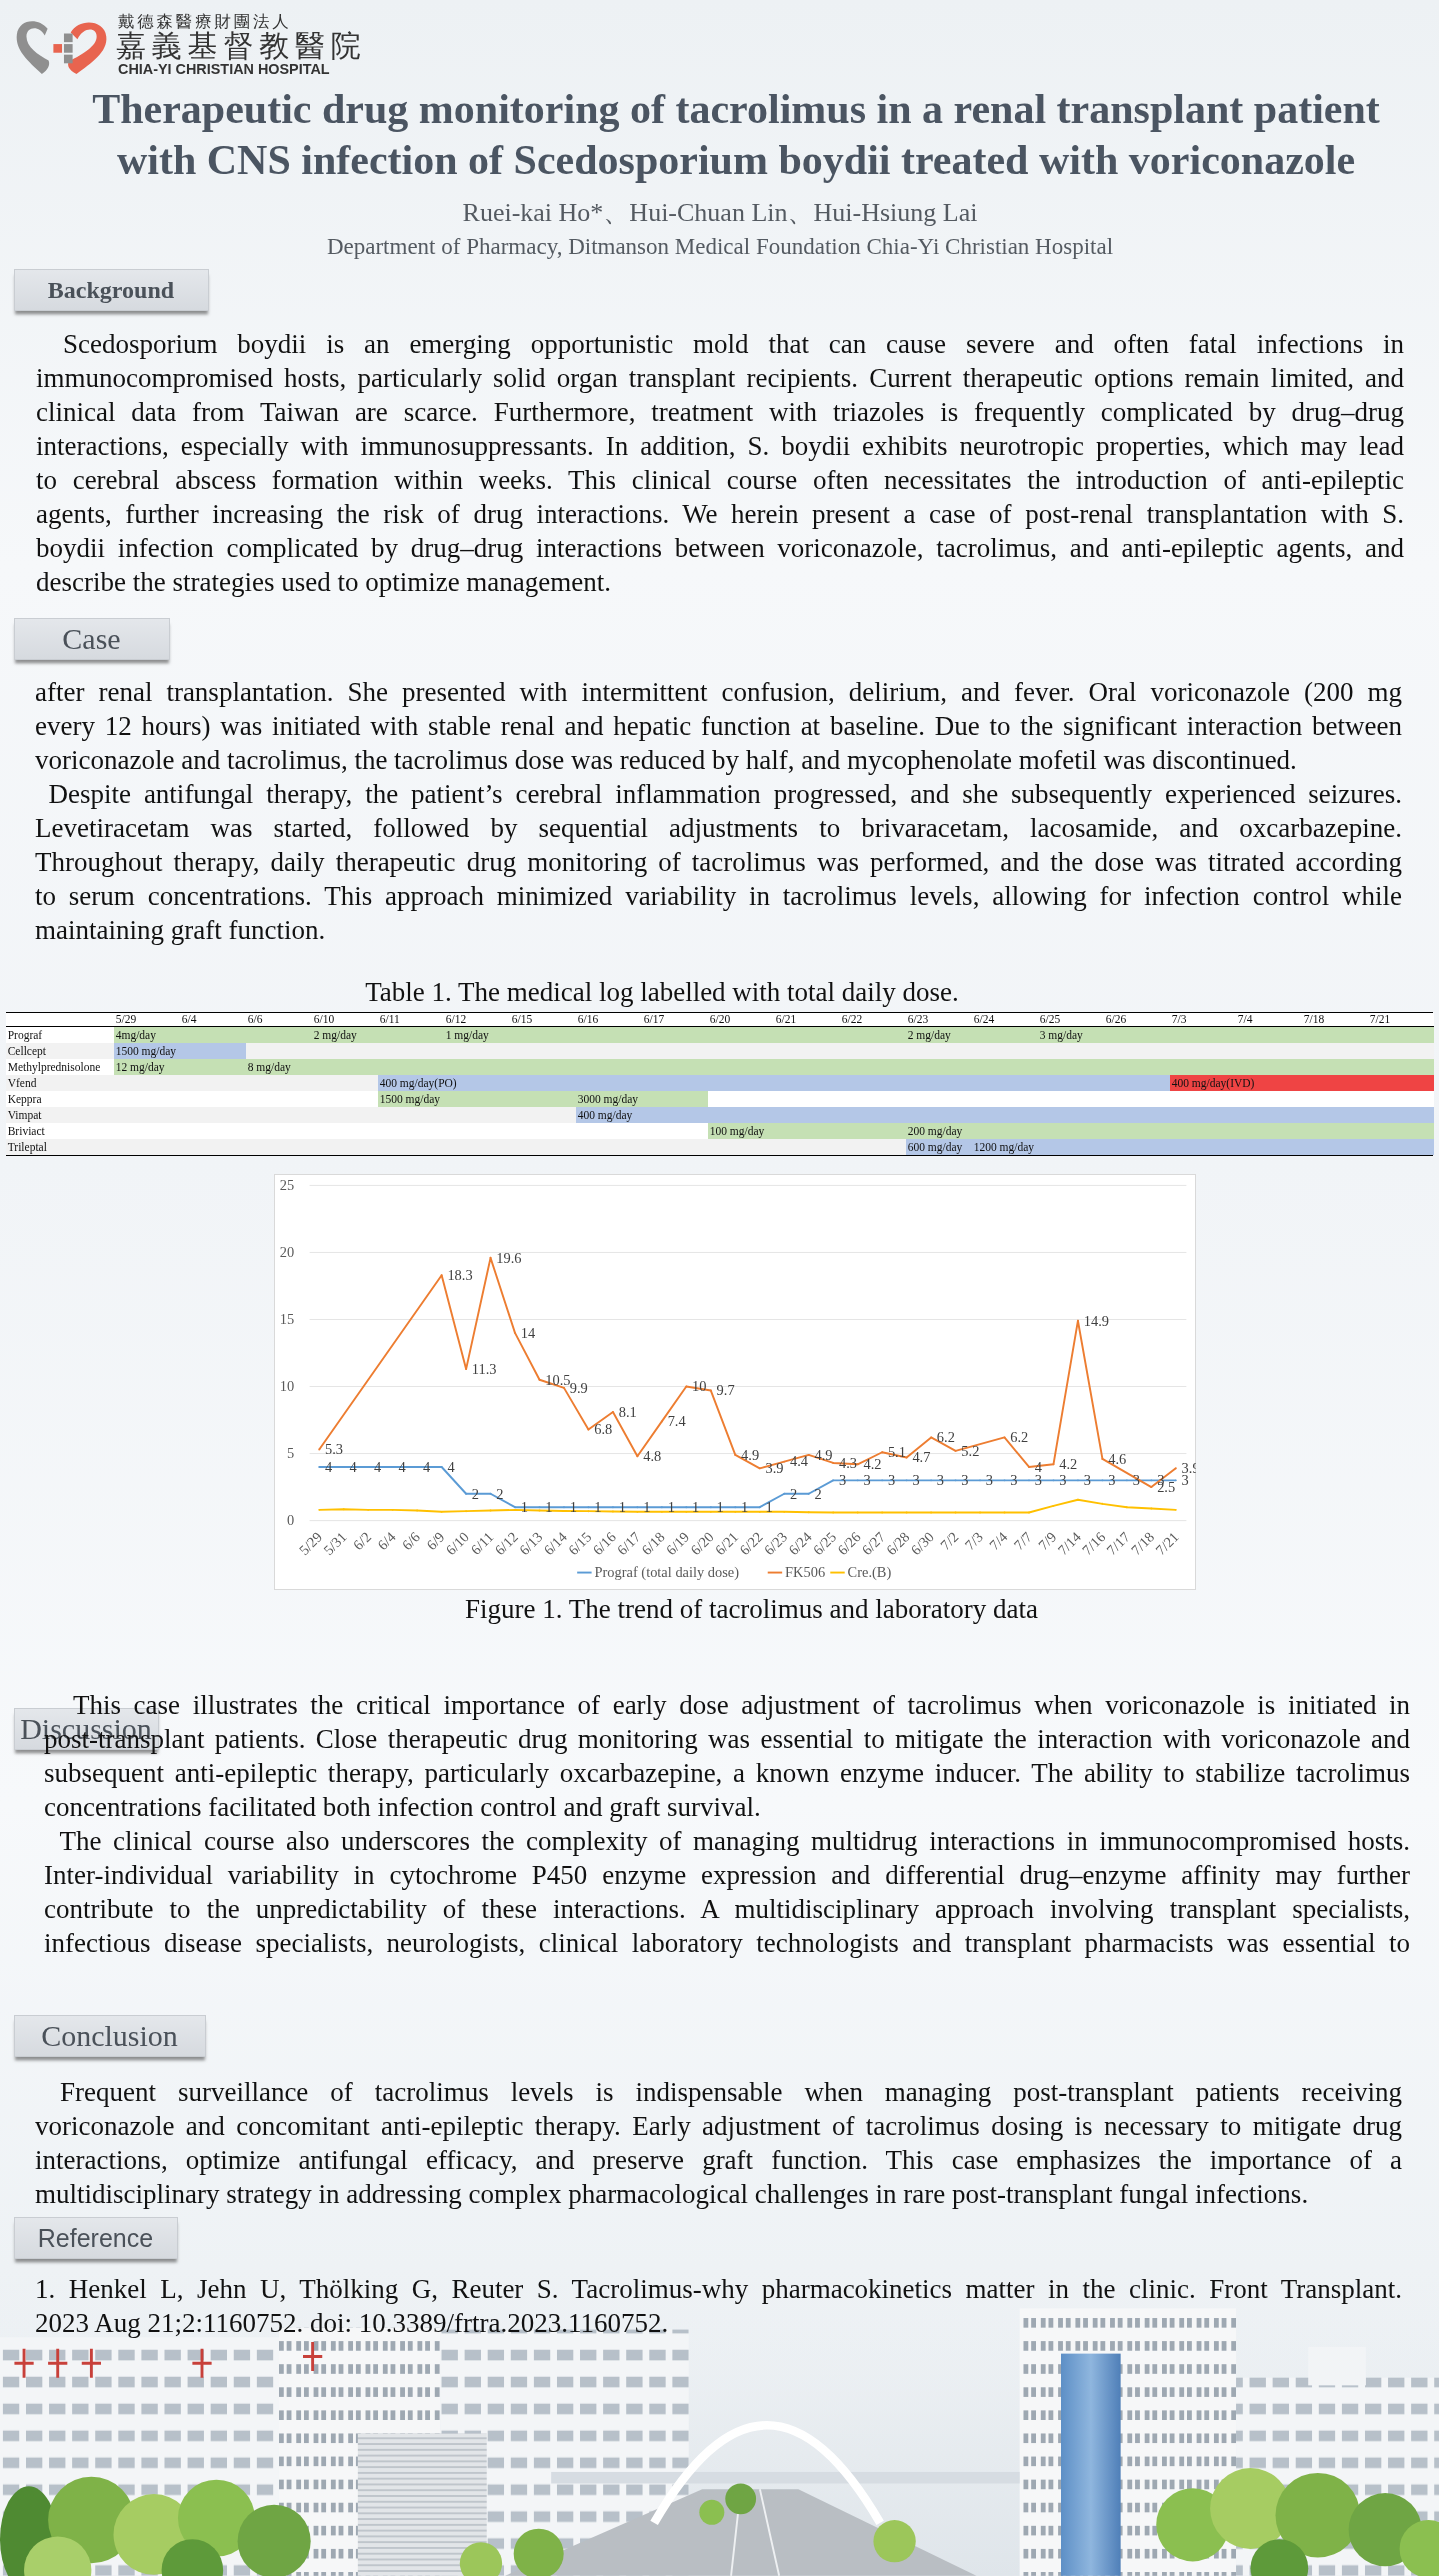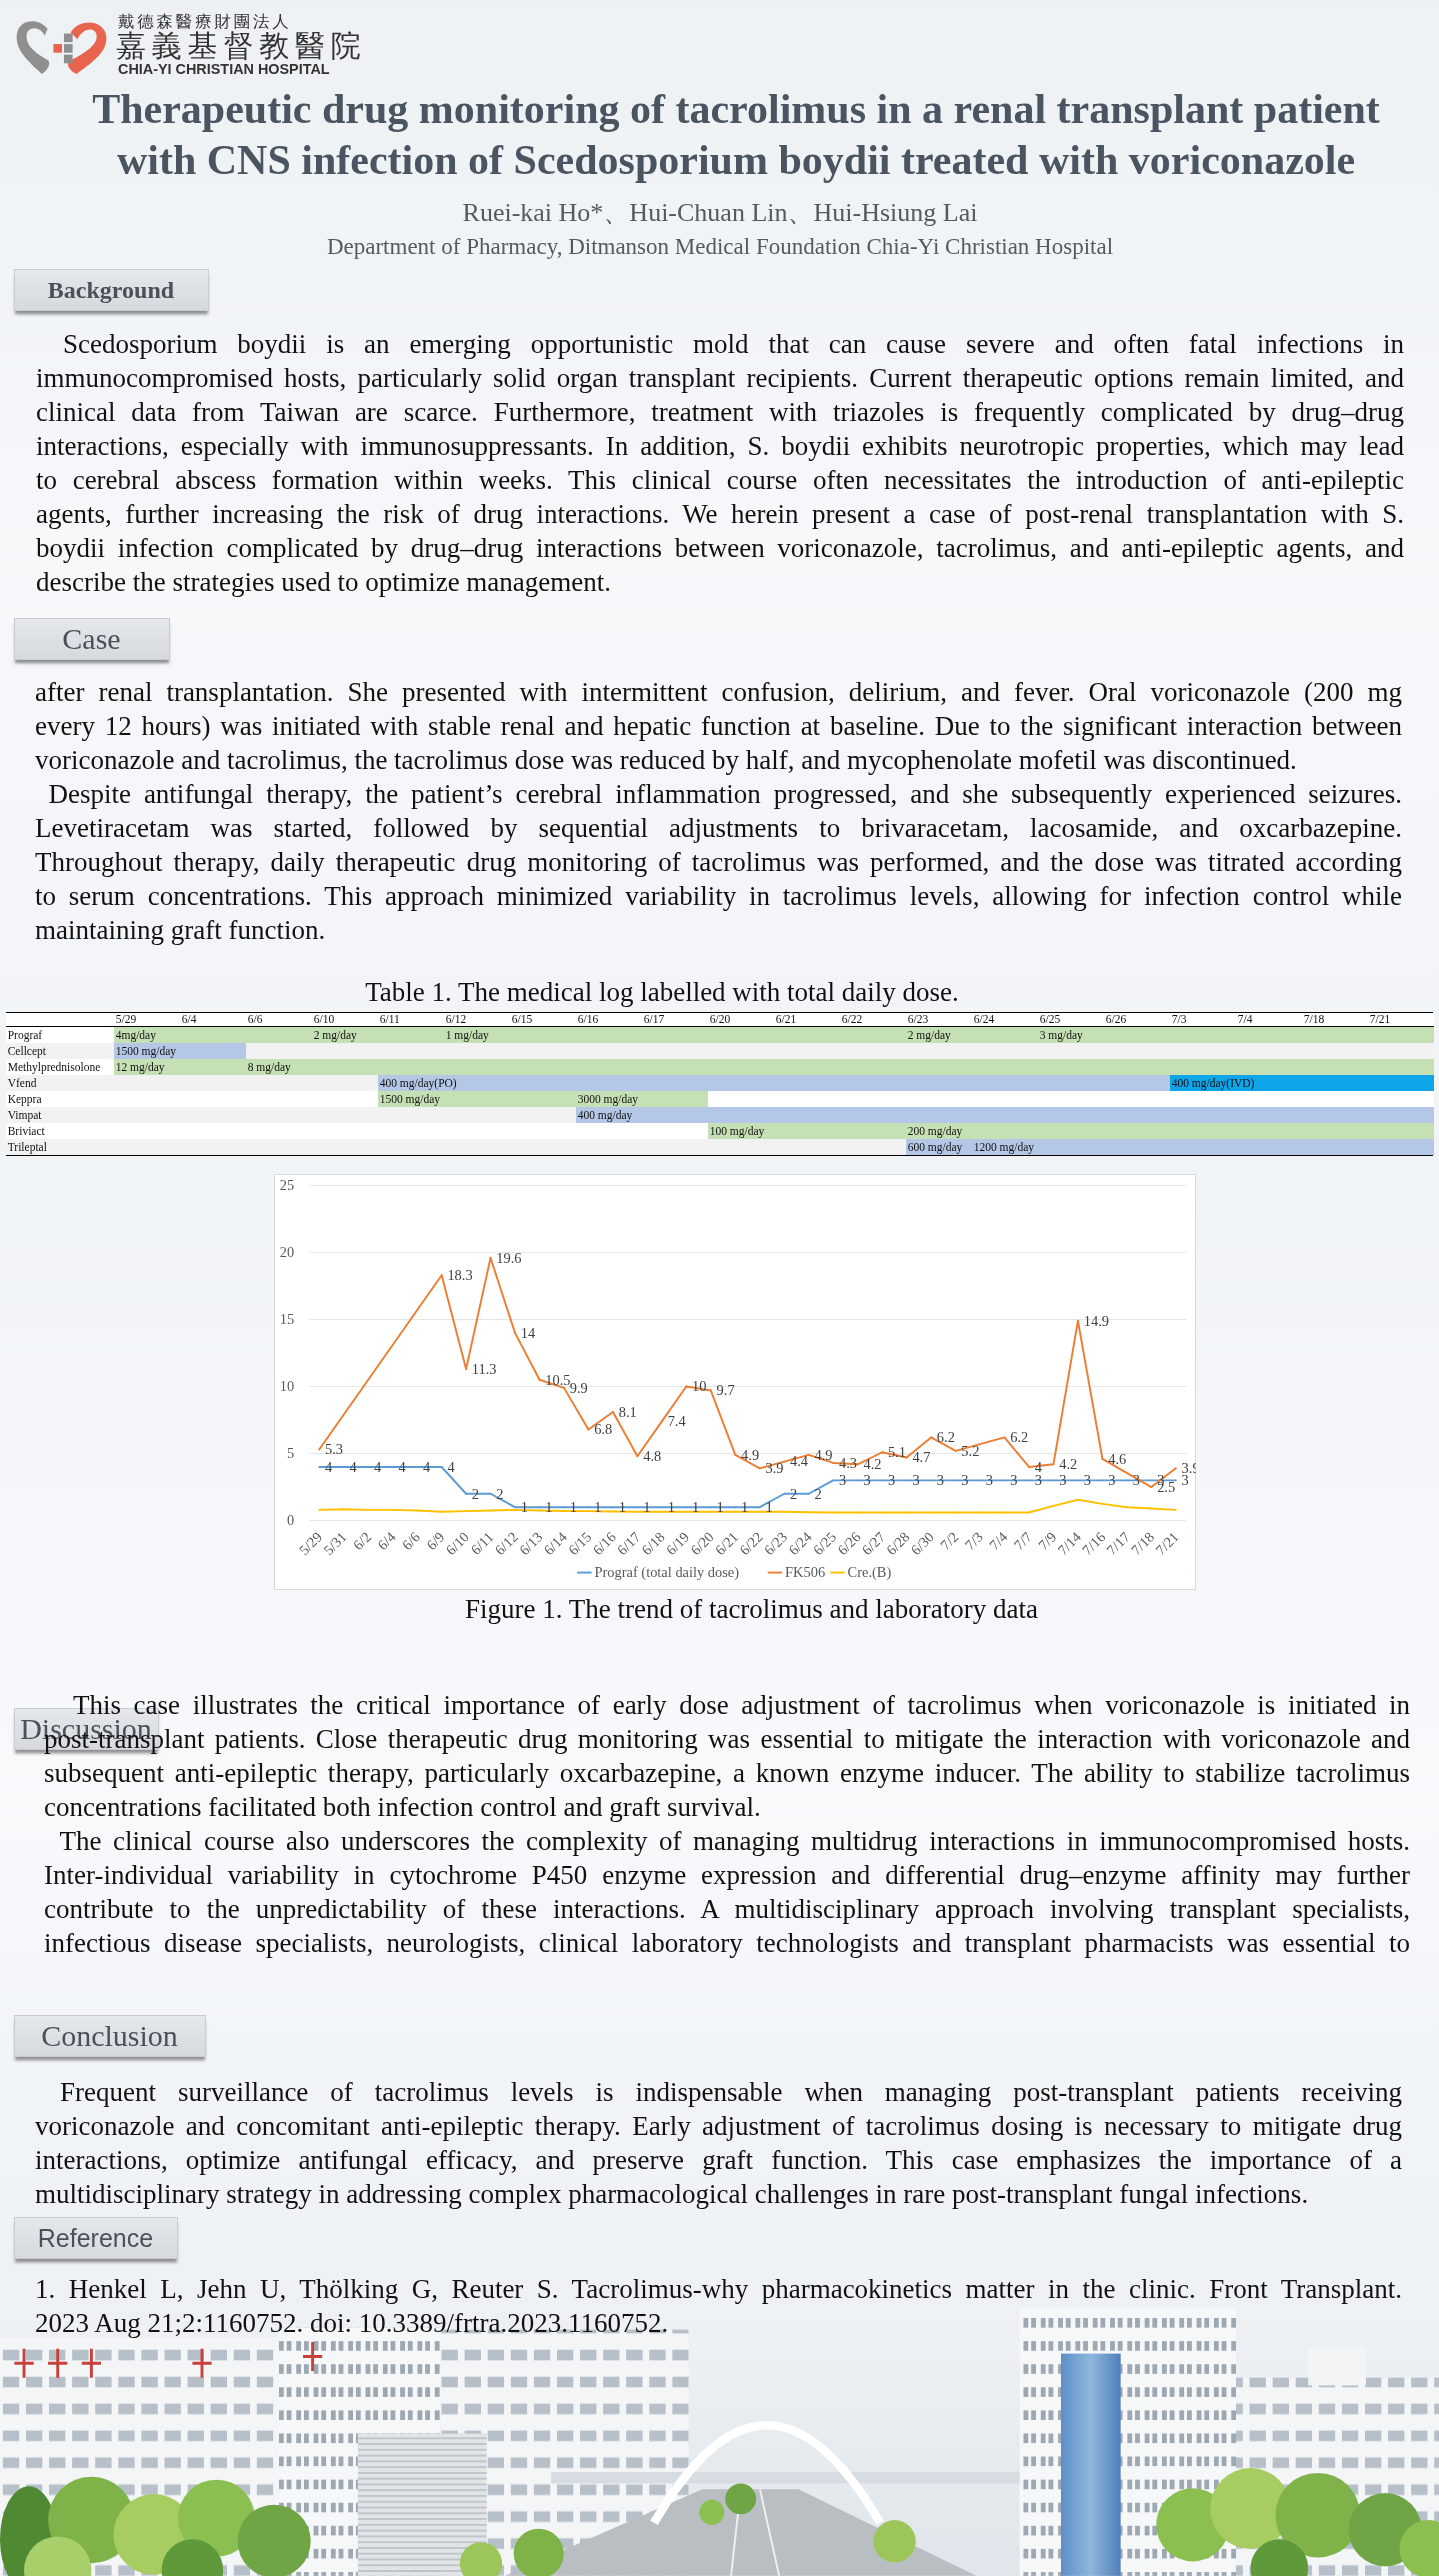--- a/index.html
+++ b/index.html
@@ -226,21 +226,21 @@
     <div class="drug" style="grid-area: 2 / 1;">Prograf</div>
     <div class="row-bg alt" style="grid-area: 3 / 1 / auto / -1;"></div>
     <div class="seg" style="grid-area: 3 / 2 / auto / 4; background: rgb(180, 199, 231);"><span>1500 mg/day</span></div>
     <div class="drug" style="grid-area: 3 / 1;">Cellcept</div>
     <div class="row-bg" style="grid-area: 4 / 1 / auto / -1;"></div>
     <div class="seg" style="grid-area: 4 / 2 / auto / 4; background: rgb(197, 224, 180);"><span>12 mg/day</span></div>
     <div class="seg" style="grid-area: 4 / 4 / auto / 22; background: rgb(197, 224, 180);"><span>8 mg/day</span></div>
     <div class="drug" style="grid-area: 4 / 1;">Methylprednisolone</div>
     <div class="row-bg alt" style="grid-area: 5 / 1 / auto / -1;"></div>
     <div class="seg" style="grid-area: 5 / 6 / auto / 18; background: rgb(180, 199, 231);"><span>400 mg/day(PO)</span></div>
-    <div class="seg" style="grid-area: 5 / 18 / auto / 22; background: #0ea5e9;"><span>400 mg/day(IVD)</span></div>
+    <div class="seg" style="grid-area: 5 / 18 / auto / 22; background: #ef4444;"><span>400 mg/day(IVD)</span></div>
     <div class="drug" style="grid-area: 5 / 1;">Vfend</div>
     <div class="row-bg" style="grid-area: 6 / 1 / auto / -1;"></div>
     <div class="seg" style="grid-area: 6 / 6 / auto / 9; background: rgb(197, 224, 180);"><span>1500 mg/day</span></div>
     <div class="seg" style="grid-area: 6 / 9 / auto / 11; background: rgb(197, 224, 180);"><span>3000 mg/day</span></div>
     <div class="drug" style="grid-area: 6 / 1;">Keppra</div>
     <div class="row-bg alt" style="grid-area: 7 / 1 / auto / -1;"></div>
     <div class="seg" style="grid-area: 7 / 9 / auto / 22; background: rgb(180, 199, 231);"><span>400 mg/day</span></div>
     <div class="drug" style="grid-area: 7 / 1;">Vimpat</div>
     <div class="row-bg" style="grid-area: 8 / 1 / auto / -1;"></div>
     <div class="seg" style="grid-area: 8 / 11 / auto / 14; background: rgb(197, 224, 180);"><span>100 mg/day</span></div>

